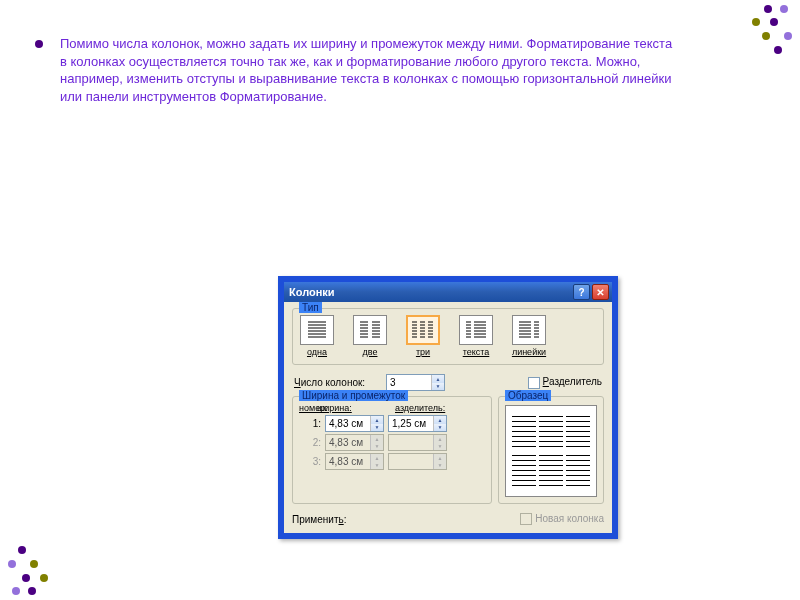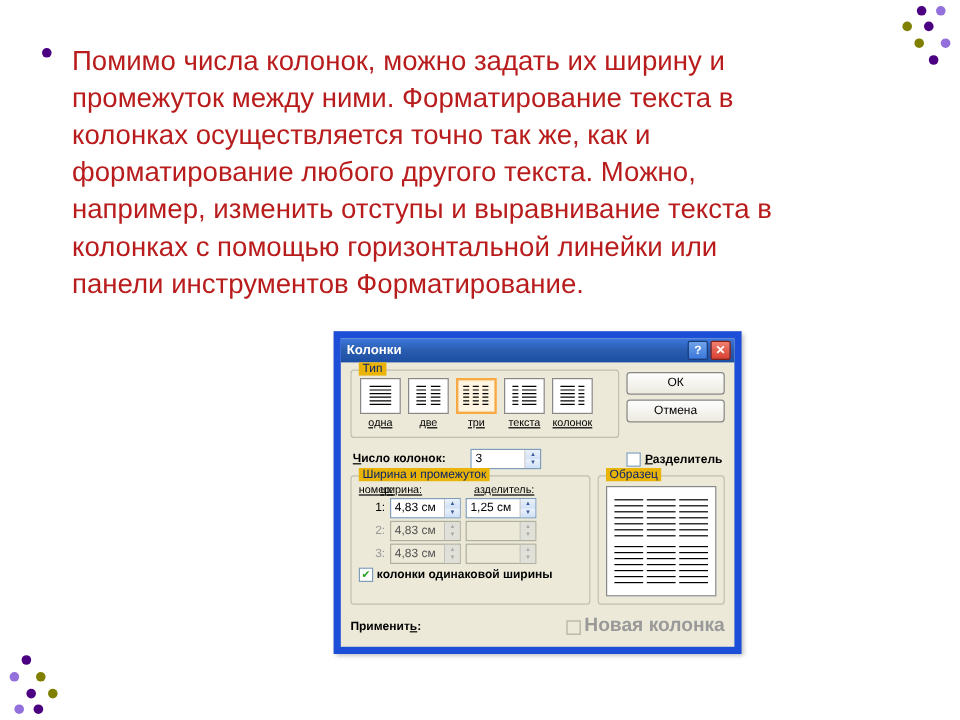--- a/index.html
+++ b/index.html
@@ -2,42 +2,42 @@
 <html><head>
 <meta charset="utf-8">
 <style>
   * { box-sizing: border-box; margin: 0; padding: 0; }
   body { width: 800px; height: 600px; background: #fff; font-family: Arial, sans-serif; position: relative; overflow: hidden; }
   .deco-tr { position: absolute; top: 0; right: 0; width: 70px; height: 60px; }
   .deco-tr .dot { position: absolute; width: 8px; height: 8px; border-radius: 50%; }
   .deco-bl { position: absolute; bottom: 0; left: 0; width: 70px; height: 60px; }
   .deco-bl .dot { position: absolute; width: 8px; height: 8px; border-radius: 50%; }
   .bullet { position: absolute; left: 35px; top: 40px; width: 8px; height: 8px; background: #4B0082; border-radius: 50%; }
-  .main-text { position: absolute; left: 60px; top: 35px; width: 620px; font-size: 23px; line-height: 1.35; color: #b91c1c; }
+  .main-text { position: absolute; left: 60px; top: 35px; width: 620px; font-size: 13px; line-height: 1.35; color: #6d28d9; }
   .dialog { position: absolute; left: 278px; top: 276px; width: 340px; background: #ece9d8; border: 6px solid #1d4ed8; font-family: Tahoma, sans-serif; font-size: 10px; box-shadow: 2px 2px 4px rgba(0,0,0,0.3); }
   .titlebar { height: 20px; background: linear-gradient(to bottom, #3b77dc 0%, #2a5db0 50%, #1c4fa3 100%); display: flex; align-items: center; padding: 0 3px 0 5px; color: #fff; font-weight: bold; font-size: 11px; }
   .titlebar .title { flex: 1; }
   .titlebar .tbtn { width: 17px; height: 16px; margin-left: 2px; border-radius: 2px; display: flex; align-items: center; justify-content: center; font-size: 10px; font-weight: bold; }
   .tbtn.help { background: linear-gradient(#6fa3e8,#3b77dc); color: #fff; border: 1px solid #1a3d7a; }
   .tbtn.close { background: linear-gradient(#f08070,#d84030); color: #fff; border: 1px solid #8a2010; }
   .dlg-body { padding: 6px 8px 8px 8px; }
   .group { border: 1px solid #c0c0b0; border-radius: 3px; padding: 6px 6px 6px 6px; margin-bottom: 5px; position: relative; }
-  .group-label { position: absolute; top: -7px; left: 6px; background: #eab308; padding: 0 3px; color: #0a246a; font-size: 10px; }
+  .group-label { position: absolute; top: -7px; left: 6px; background: #3b82f6; padding: 0 3px; color: #0a246a; font-size: 10px; }
   .top-row { display: flex; gap: 6px; }
   .type-group { flex: 1; }
   .btn-col { width: 82px; display: flex; flex-direction: column; gap: 4px; padding-top: 2px; }
   .winbtn { height: 19px; background: linear-gradient(#fefefe,#eceae0); border: 1px solid #888; border-radius: 3px; font-size: 10px; display: flex; align-items: center; justify-content: center; cursor: pointer; }
-  .types { display: flex; gap: 4px; margin-bottom: 1px; align-items: flex-end; }
+  .types { display: flex; gap: 17px; margin-bottom: 1px; align-items: flex-end; }
   .type-item { width: 36px; text-align: center; }
   .type-icon { width: 34px; height: 30px; background: #fff; border: 1px solid #888; display: flex; align-items: center; justify-content: center; margin: 0 auto 2px; }
   .type-icon.sel { border: 2px solid #f7a945; background: #fff4e0; }
   .type-icon svg { display: block; }
   .type-label { font-size: 9px; text-decoration: underline; }
   .row { display: flex; align-items: center; gap: 4px; margin-top: 4px; }
-  .lbl { font-size: 10px; font-weight: bold; }
+  .lbl { font-size: 10px; }
   .lbl u { text-decoration: underline; }
   .spin { display: inline-flex; align-items: stretch; border: 1px solid #7f9db9; background: #fff; height: 17px; }
   .spin.dis { background: #ece9d8; color: #888; border-color: #b0b0a0; }
   .spin input { border: none; width: 44px; padding: 0 3px; font-size: 10px; outline: none; background: transparent; }
   .spin .arrows { width: 13px; display: flex; flex-direction: column; border-left: 1px solid #c0c0c0; }
   .spin .ar { flex: 1; background: linear-gradient(#eaf1fb,#cfe0f7); display: flex; align-items: center; justify-content: center; font-size: 5px; color: #3b5998; cursor: pointer; }
   .spin.dis .ar { background: #e0e0d8; color: #aaa; }
   .mid-row { display: flex; gap: 6px; justify-content: space-between; }
   .wp-group { flex: 1; }
   .sample-group { width: 106px; }
@@ -52,21 +52,21 @@
   .cb { width: 12px; height: 12px; border: 1px solid #7f9db9; background: #fff; display: inline-flex; align-items: center; justify-content: center; font-size: 9px; color: #21a121; margin-right: 3px; vertical-align: middle; }
   .cb.dis { background: #ece9d8; border-color: #b0b0a0; }
   .sample-box { width: 92px; height: 92px; background: #fff; border: 1px solid #888; margin: 2px auto 0; padding: 8px 6px; display: flex; flex-direction: column; gap: 4px; }
   .sample-cols { display: flex; gap: 3px; height: 36px; }
   .sample-col { flex: 1; display: flex; flex-direction: column; justify-content: space-around; }
   .sline { height: 1px; background: #000; }
   .bottom-row { display: flex; align-items: center; gap: 4px; margin-top: 4px; }
   .combo { display: inline-flex; border: 1px solid #7f9db9; background: #fff; height: 17px; align-items: stretch; }
   .combo input { border: none; width: 108px; padding: 0 3px; font-size: 10px; outline: none; }
   .combo .dd { width: 14px; background: linear-gradient(#eaf1fb,#cfe0f7); border-left: 1px solid #c0c0c0; display: flex; align-items: center; justify-content: center; font-size: 7px; color: #3b5998; cursor: pointer; }
-  .dislbl { color: #999; font-size: 16px; font-weight: bold; }
+  .dislbl { color: #999; font-size: 10px; }
 </style>
 </head>
 <body>
 
 <div class="deco-tr">
   <span class="dot" style="background:#4B0082;top:5px;right:28px"></span>
   <span class="dot" style="background:#9370DB;top:5px;right:12px"></span>
   <span class="dot" style="background:#808000;top:18px;right:40px"></span>
   <span class="dot" style="background:#4B0082;top:18px;right:22px"></span>
   <span class="dot" style="background:#9370DB;top:32px;right:8px"></span>
@@ -194,27 +194,23 @@
                     <line x1="18" y1="9" x2="23" y2="9"></line>
                     <line x1="3" y1="12" x2="15" y2="12"></line>
                     <line x1="18" y1="12" x2="23" y2="12"></line>
                     <line x1="3" y1="15" x2="15" y2="15"></line>
                     <line x1="18" y1="15" x2="23" y2="15"></line>
                     <line x1="3" y1="18" x2="15" y2="18"></line>
                     <line x1="18" y1="18" x2="23" y2="18"></line>
                   </g>
                 </svg>
               </div>
-            <div class="type-label">колонок</div>
-          </div>
-        </div>
-      </div>
-      <div class="btn-col">
-        <div class="winbtn">ОК</div>
-        <div class="winbtn">Отмена</div>
+            <div class="type-label">линейки</div>
+          </div>
+        </div>
       </div>
     </div>
 
     <div class="row" style="justify-content:space-between;padding:0 2px">
       <span>
         <span class="lbl"><u>Ч</u>исло колонок:</span>
         <span class="spin" style="margin-left:18px">
           <input value="3" style="">
           <span class="arrows">
               <span class="ar">▲</span>
@@ -278,23 +274,20 @@
                 <span class="ar">▼</span>
               </span>
             </span>
           <span class="spin dis">
               <input disabled="" value="" style="">
               <span class="arrows">
                 <span class="ar">▲</span>
                 <span class="ar">▼</span>
               </span>
             </span>
-        </div>
-        <div style="margin-top:3px">
-          <span class="cb">✔</span><span class="lbl">колонки одинаковой ширины</span>
         </div>
       </div>
       <div class="group sample-group">
         <span class="group-label">Образец</span>
         <div class="sample-box">
           <div class="sample-cols">
             <div class="sample-col">
                 <div class="sline"></div>
                 <div class="sline"></div>
                 <div class="sline"></div>

